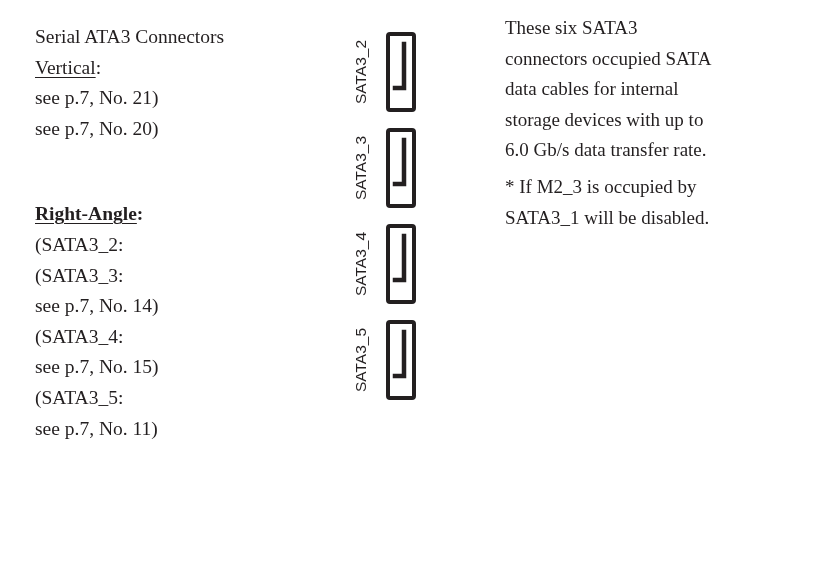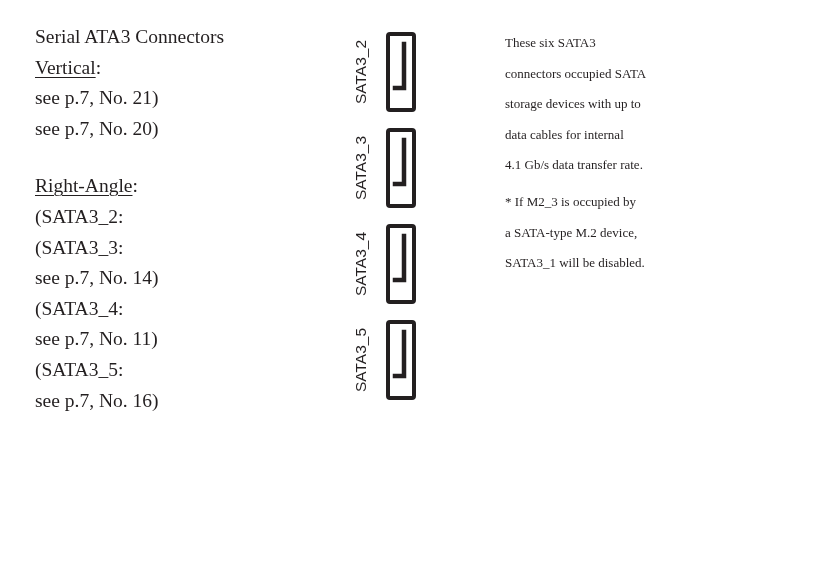--- a/index.html
+++ b/index.html
@@ -9,26 +9,26 @@
     font-family: "Liberation Serif", serif;
     color: #231f20;
   }
   .page { position: relative; width: 829px; height: 444px; background: #ffffff; overflow: hidden; }
 
   .left-col {
     position: absolute; left: 35px; top: 22px; width: 280px;
     font-size: 19.5px; line-height: 30.6px;
   }
   .right-col {
-    position: absolute; left: 505px; top: 28px; width: 310px;
-    font-size: 13px; line-height: 30.6px;
+    position: absolute; left: 505px; top: 13px; width: 310px;
+    font-size: 19px; line-height: 30.6px;
   }
   .line { white-space: nowrap; }
   .heading-underline { text-decoration: underline; text-underline-offset: 3px; }
-  .gap-above { margin-top: 27px; }
+  .gap-above { margin-top: 55px; font-weight: bold; }
   .para-gap { margin-top: 6px; }
 
   .vstack {
     position: absolute; left: 352px; top: 30px;
     display: flex; flex-direction: column; gap: 12px;
   }
   .vconn text {
     font-family: "Liberation Sans", sans-serif;
     font-size: 15.5px; fill: #231f20;
   }
@@ -61,23 +61,23 @@
 
     <div class="line">see p.7, No. 21)</div>
     <div class="line">see p.7, No. 20)</div>
 
     <div class="line gap-above"><span class="heading-underline">Right-Angle</span><span>:</span></div>
 
     <div class="line">(SATA3_2:</div>
     <div class="line">(SATA3_3:</div>
     <div class="line">see p.7, No. 14)</div>
     <div class="line">(SATA3_4:</div>
+    <div class="line">see p.7, No. 15)</div>
+    <div class="line">(SATA3_5:</div>
     <div class="line">see p.7, No. 11)</div>
-    <div class="line">(SATA3_5:</div>
-    <div class="line">see p.7, No. 16)</div>
   </div>
 
   <div class="vstack">
 
     <svg class="vconn" width="68" height="84" viewBox="0 0 68 84">
       <text x="14" y="42" text-anchor="middle" transform="rotate(-90 14 42)">SATA3_2</text>
       <rect x="36" y="4" width="26" height="76" rx="2"></rect>
       <path class="key" d="M 52 14 L 52 58 L 43 58"></path>
     </svg>
 
@@ -119,21 +119,20 @@
         <path class="wall" d="M 13 8 L 13 22"></path>
         <path class="key" d="M 13 12 L 56 12"></path>
       </svg>
     </div>
 
   </div>
 
   <div class="right-col">
     <div class="line">These six SATA3</div>
     <div class="line">connectors occupied SATA</div>
+    <div class="line">data cables for internal</div>
     <div class="line">storage devices with up to</div>
-    <div class="line">data cables for internal</div>
-    <div class="line">4.1 Gb/s data transfer rate.</div>
+    <div class="line">6.0 Gb/s data transfer rate.</div>
     <div class="line para-gap">* If M2_3 is occupied by</div>
-    <div class="line">a SATA-type M.2 device,</div>
     <div class="line">SATA3_1 will be disabled.</div>
   </div>
 
 </div>
 
 </body></html>

